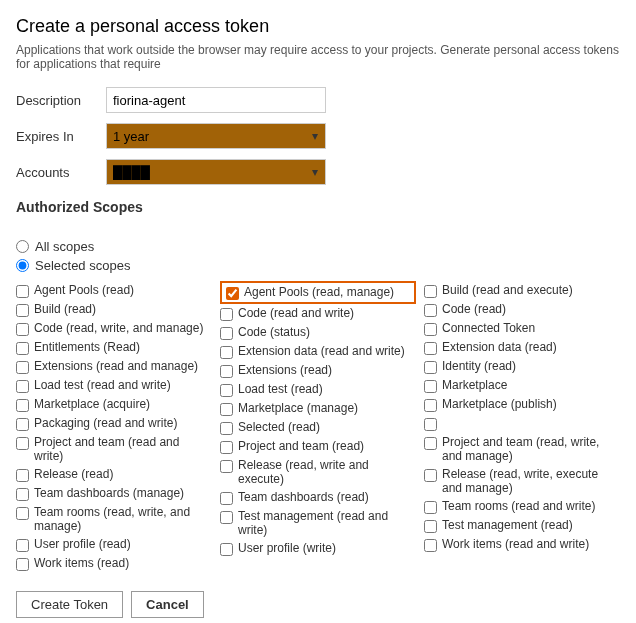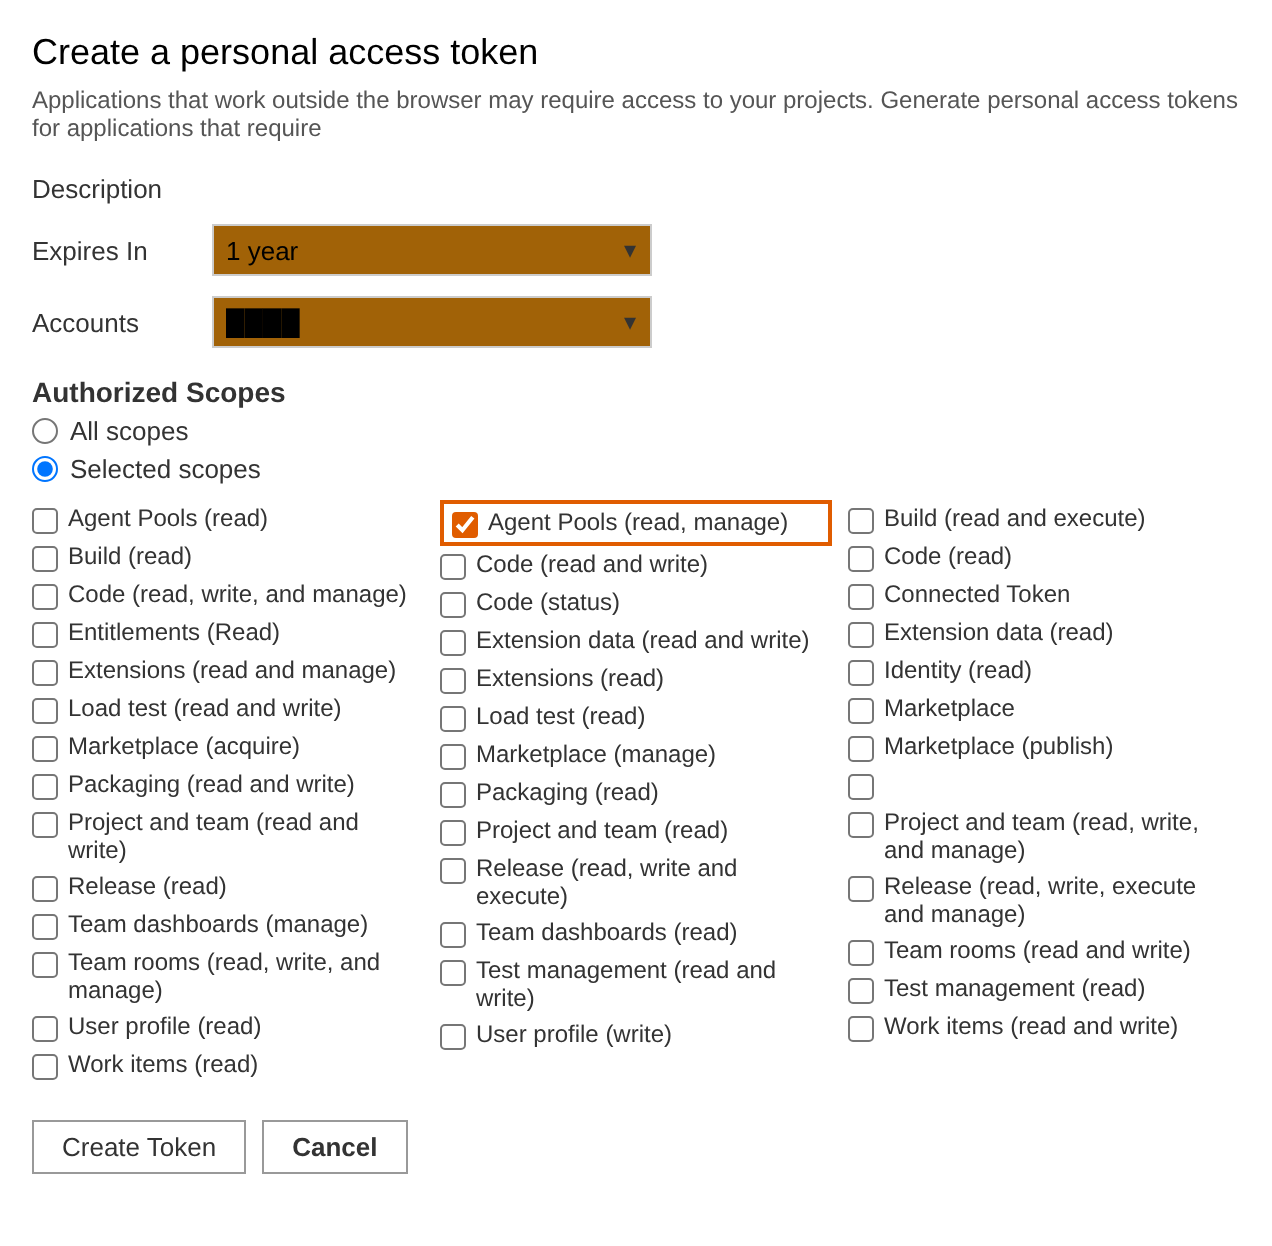--- a/index.html
+++ b/index.html
@@ -61,21 +61,21 @@
       right: 8px;
       top: 50%;
       transform: translateY(-50%);
       pointer-events: none;
       font-size: 12px;
     }
     .section-title {
       font-size: 14px;
       font-weight: 600;
       margin-top: 14px;
-      margin-bottom: 4px;
+      margin-bottom: 24px;
     }
     .radio-group {
       margin-bottom: 8px;
     }
     .radio-option {
       display: flex;
       align-items: center;
       margin-bottom: 4px;
       gap: 6px;
       font-size: 13px;
@@ -132,20 +132,21 @@
     }
   </style>
 </head>
 <body>
 
 <h1>Create a personal access token</h1>
 <p class="subtitle">Applications that work outside the browser may require access to your projects. Generate personal access tokens for applications that require</p>
 
 <div class="form-row">
   <span class="form-label">Description</span>
+  <input class="form-input" type="text" value="fiorina-agent" style="">
 </div>
 
 <div class="form-row">
   <span class="form-label">Expires In</span>
   <div class="select-wrapper">
     <select class="form-select">
       <option>1 year</option>
       <option>30 days</option>
       <option>90 days</option>
       <option>180 days</option>
@@ -260,21 +261,21 @@
     <div class="scope-item">
       <input type="checkbox" style="">
       <span>Load test (read)</span>
     </div>
     <div class="scope-item">
       <input type="checkbox" style="">
       <span>Marketplace (manage)</span>
     </div>
     <div class="scope-item">
       <input type="checkbox" style="">
-      <span>Packaging (read)</span>
+      <span>Selected (read)</span>
     </div>
     <div class="scope-item">
       <input type="checkbox" style="">
       <span>Project and team (read)</span>
     </div>
     <div class="scope-item">
       <input type="checkbox" style="">
       <span>Release (read, write and execute)</span>
     </div>
     <div class="scope-item">

